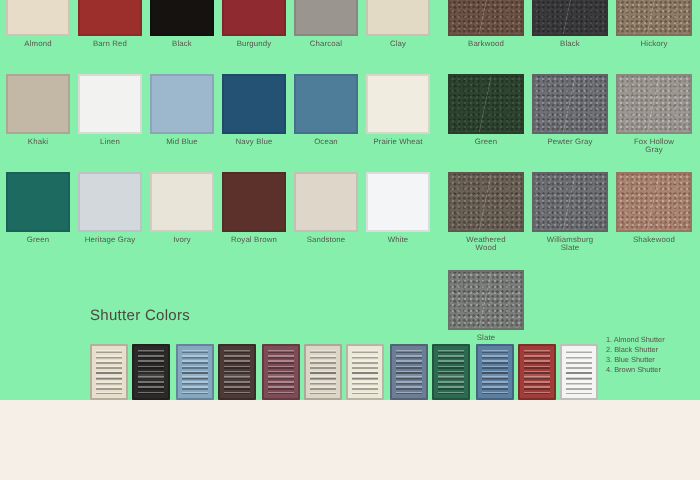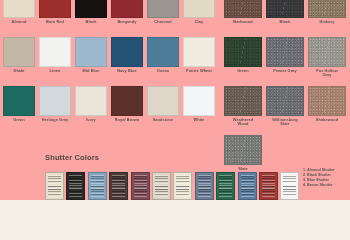--- a/index.html
+++ b/index.html
@@ -3,21 +3,21 @@
 <meta charset="utf-8">
 <style>
   html,body{margin:0;padding:0;}
   body{
     width:350px;height:200px;overflow:hidden;
     background:#f6efe8;
     font-family:"Liberation Sans", sans-serif;
     color:#4a4440;
     position:relative;
   }
-  .page{position:absolute;inset:0;background:#fca5a5;font-weight:bold;}
+  .page{position:absolute;inset:0;background:#86efac;}
 
   
   .grid{position:absolute;display:grid;}
   .cell{display:flex;flex-direction:column;align-items:center;}
   .chip{
     width:100%;
     border:1px solid rgba(0,0,0,.10);
     box-sizing:border-box;
   }
   .cap{

